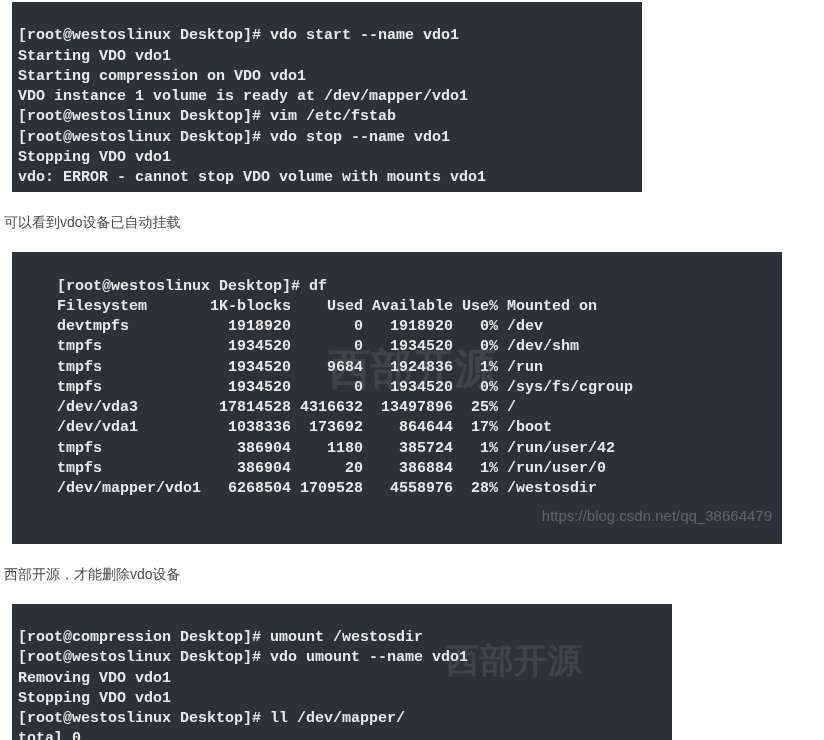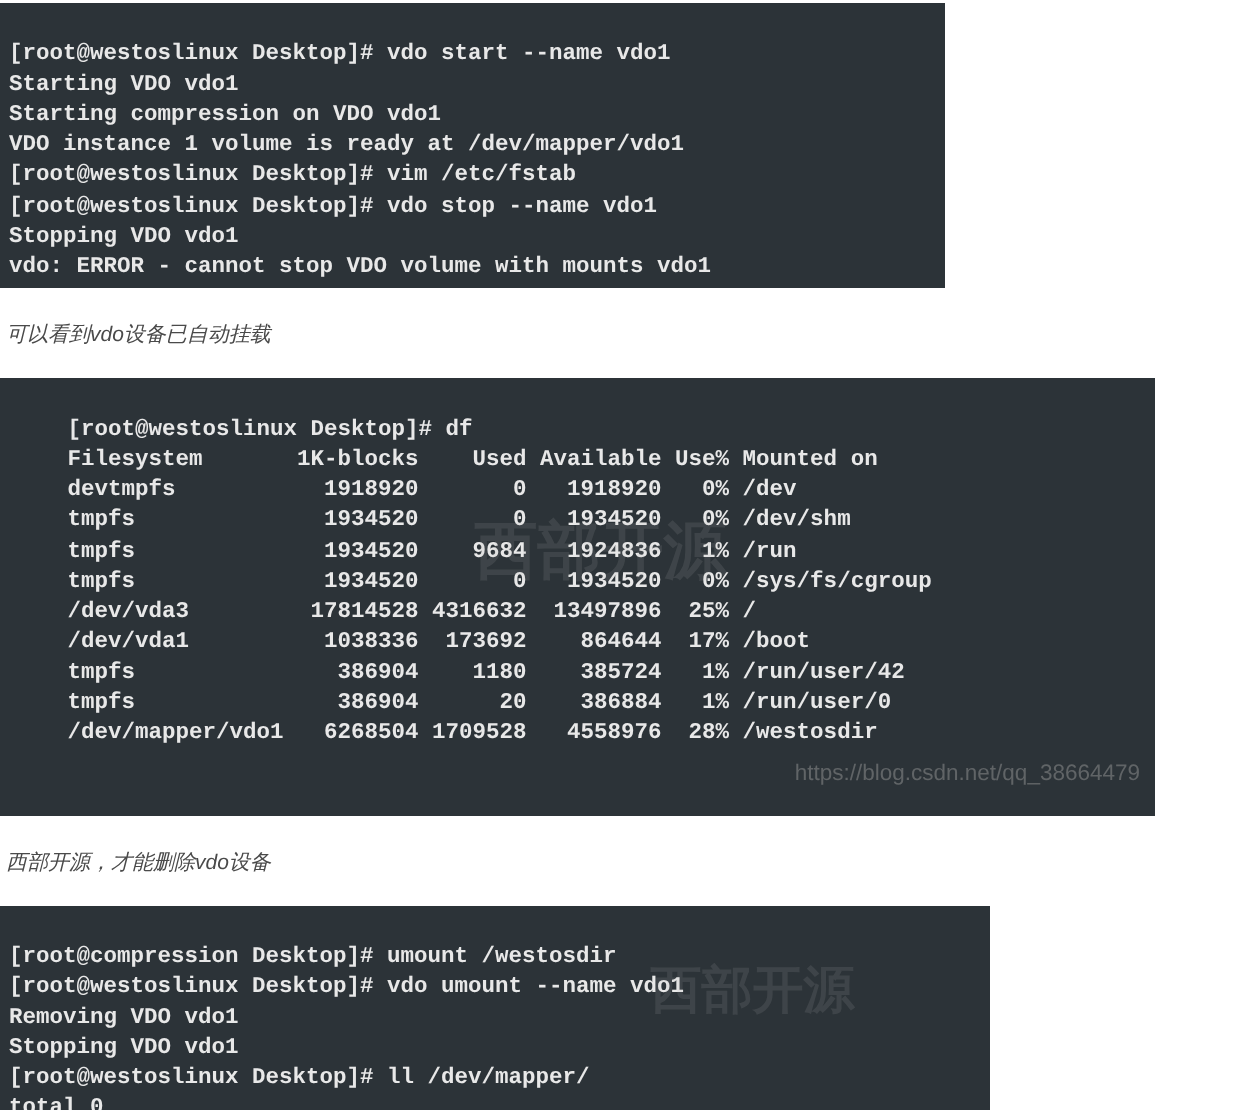--- a/index.html
+++ b/index.html
@@ -12,27 +12,27 @@
     .terminal {
       background: #2c3338;
       color: #e8e8e8;
       font-family: "Consolas", "Monaco", "Courier New", monospace;
       font-size: 15px;
       font-weight: bold;
       line-height: 1.35;
       padding: 4px 6px;
       white-space: pre;
       position: relative;
+      margin-left: 12px;
     }
     .caption {
       color: #4a4a4a;
       font-size: 14px;
       padding: 22px 4px 20px 4px;
       font-family: "Microsoft YaHei", -apple-system, sans-serif;
-      font-style: italic;
     }
     .watermark-cn {
       position: absolute;
       color: rgba(180,180,180,0.14);
       font-size: 42px;
       font-family: Liberation Serif, serif;
       pointer-events: none;
       top: 50%;
       left: 50%;
       transform: translate(-50%, -50%);

